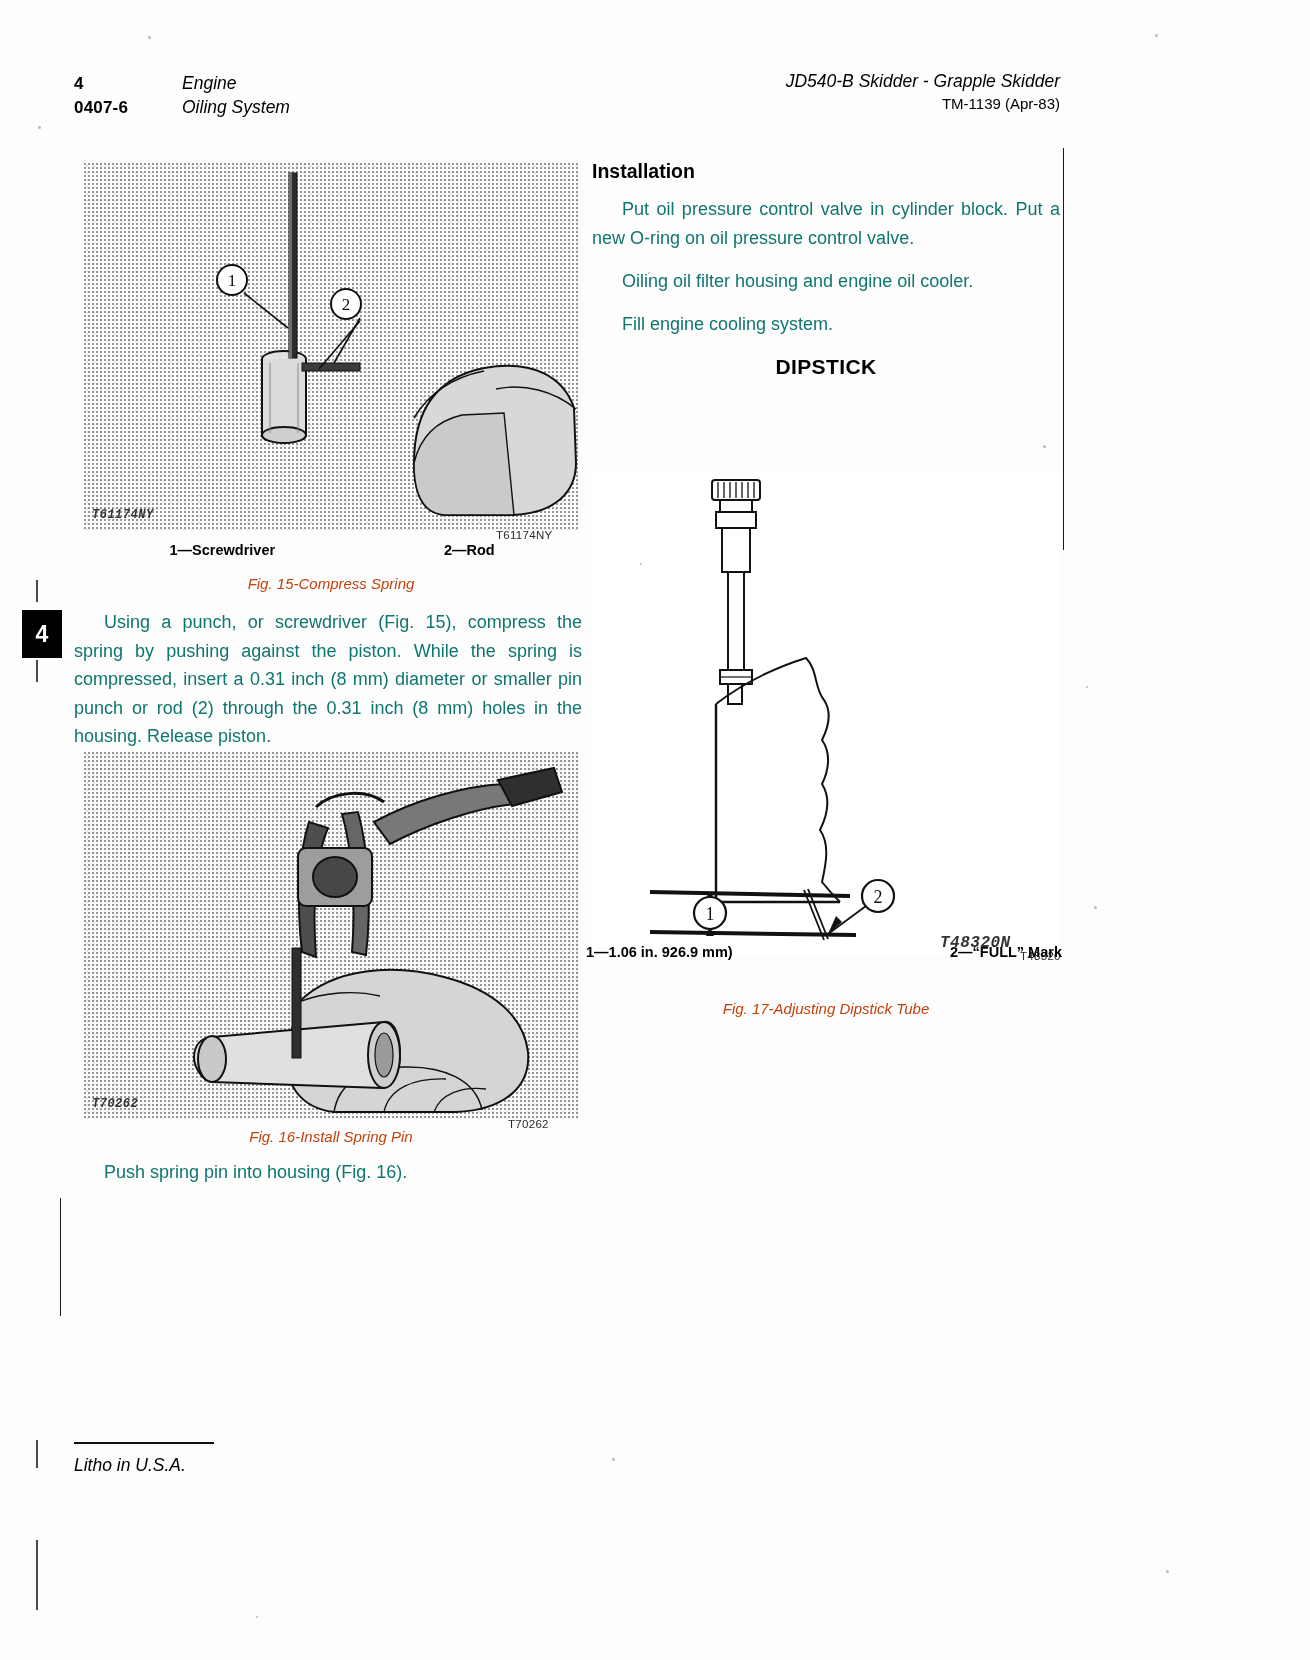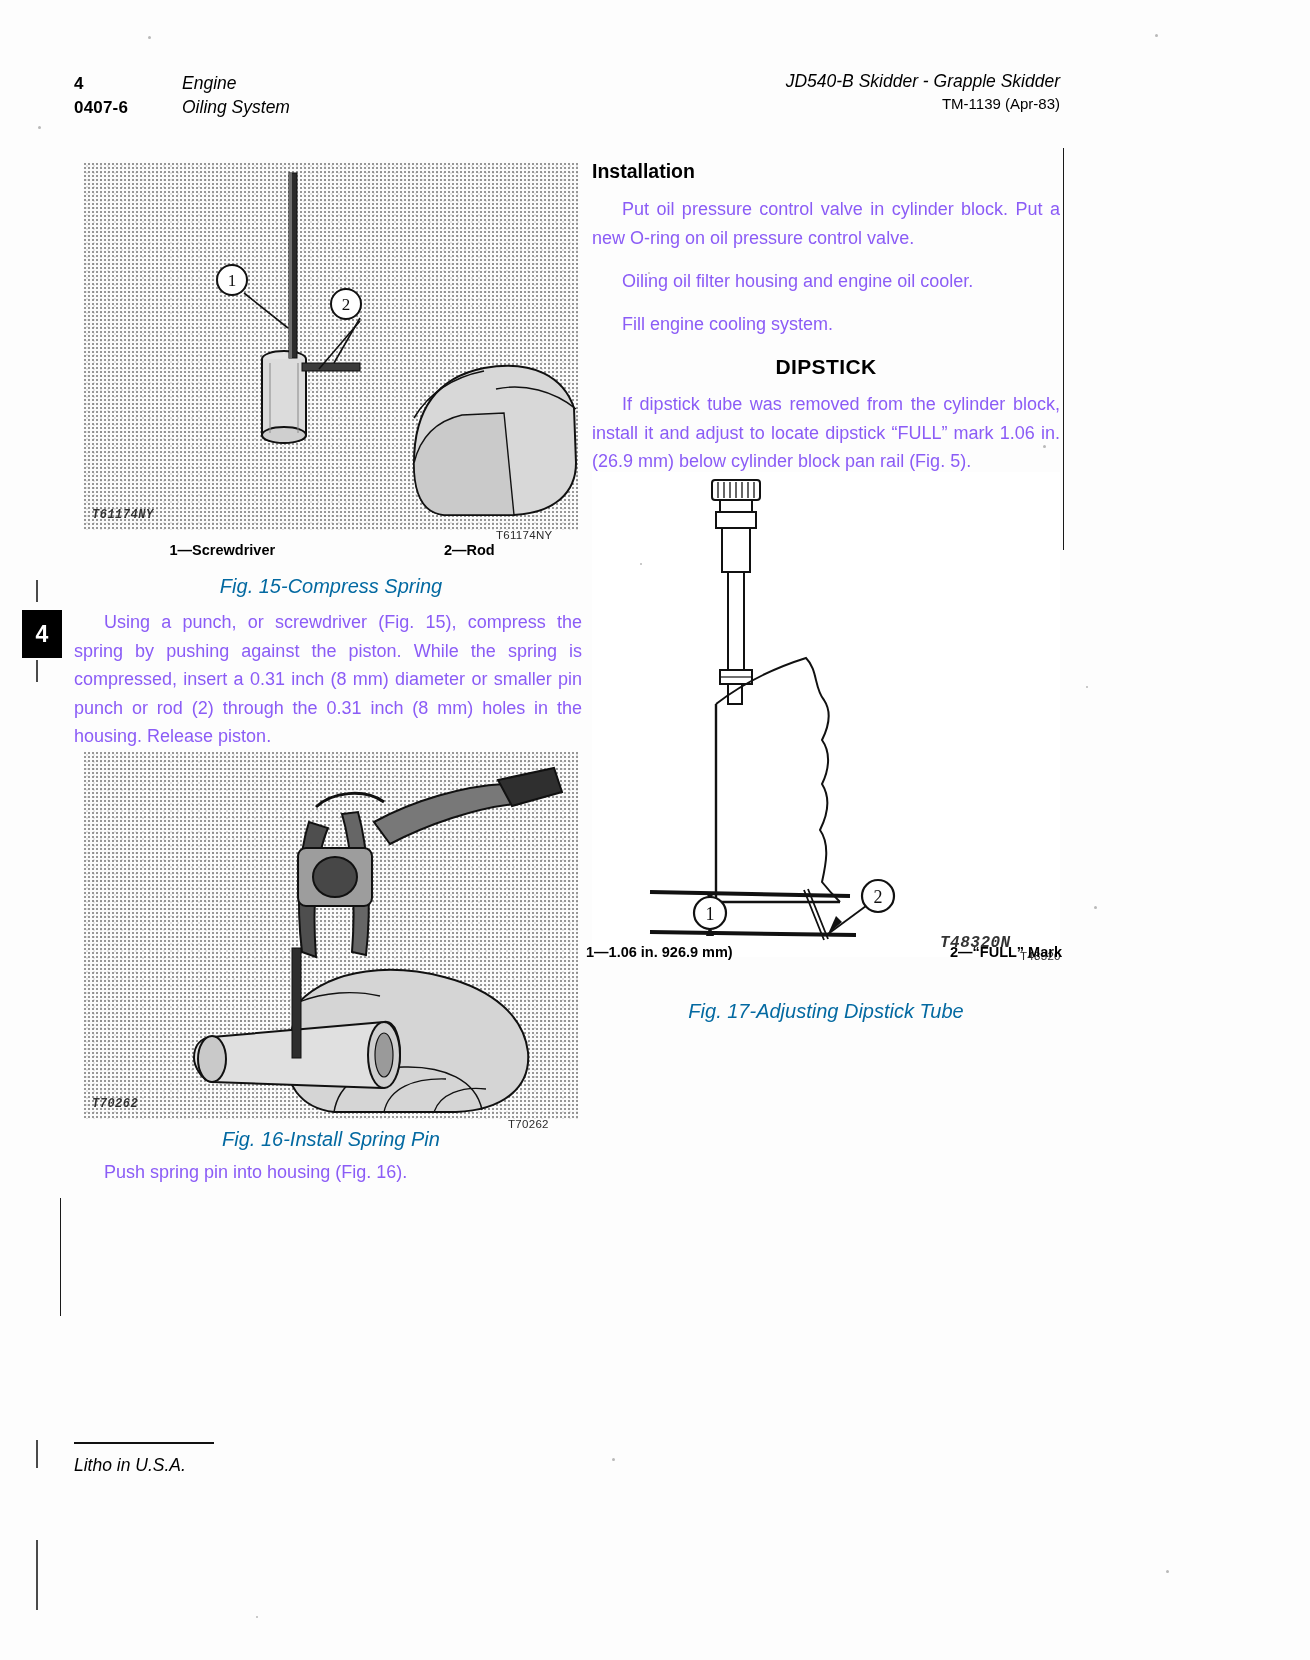--- a/index.html
+++ b/index.html
@@ -81,32 +81,32 @@
     position: absolute; font-family: "Liberation Mono", monospace;
     font-size: 12px; font-weight: bold; color: #333; font-style: italic;
     letter-spacing: .5px;
   }
   .fig-id-out {
     position: absolute; font-family: "Liberation Sans", sans-serif;
     font-size: 11.5px; color: #2a2a2a; letter-spacing: .3px;
   }
   .fig-caption {
     position: absolute; width: 100%; text-align: center;
-    font-size: 20px; font-style: italic; color: #0369a1;
+    font-size: 15px; font-style: italic; color: #c2410c;
   }
   .legend-row {
     position: absolute; display: flex; font-size: 14.5px; font-weight: bold;
   }
 
   
   .bodytext {
     position: absolute;
     font-size: 18px;
     line-height: 28.5px;
-    color: #8b5cf6;
+    color: #0f766e;
     text-align: justify;
   }
   .bodytext.indent { text-indent: 30px; }
 
   .h-sub {
     position: absolute; font-size: 19.5px; font-weight: bold;
   }
   .h-center {
     position: absolute; width: 100%; text-align: center;
     font-size: 21px; font-weight: bold; letter-spacing: .4px;
@@ -226,21 +226,20 @@
   <div class="h-sub" style="left:592px; top:160px;">Installation</div>
 
   <div class="bodytext indent" style="left:592px; top:195px; width:468px;">Put oil pressure control valve in cylinder block. Put a new O-ring on oil pressure control valve.</div>
 
   <div class="bodytext indent" style="left:592px; top:267px; width:468px;">Oiling oil filter housing and engine oil cooler.</div>
 
   <div class="bodytext indent" style="left:592px; top:310px; width:468px;">Fill engine cooling system.</div>
 
   <div class="h-center" style="left:592px; top:355px; width:468px;">DIPSTICK</div>
 
-  <div class="bodytext indent" style="left:592px; top:390px; width:468px;">If dipstick tube was removed from the cylinder block, install it and adjust to locate dipstick “FULL” mark 1.06 in. (26.9 mm) below cylinder block pan rail (Fig. 5).</div>
 
   <div class="figbox" style="left:592px; top:472px; width:468px; height:485px; background:#ffffff;">
     <svg width="468" height="485" viewBox="0 0 468 485" style="position:absolute;left:0;top:0;">
 
       <rect x="120" y="8" width="48" height="20" rx="3" fill="#ffffff" stroke="#111" stroke-width="2"></rect>
       <g stroke="#111" stroke-width="1.3">
         <line x1="126" y1="10" x2="126" y2="26"></line>
           <line x1="132" y1="10" x2="132" y2="26"></line>
         <line x1="138" y1="10" x2="138" y2="26"></line>
           <line x1="144" y1="10" x2="144" y2="26"></line>

